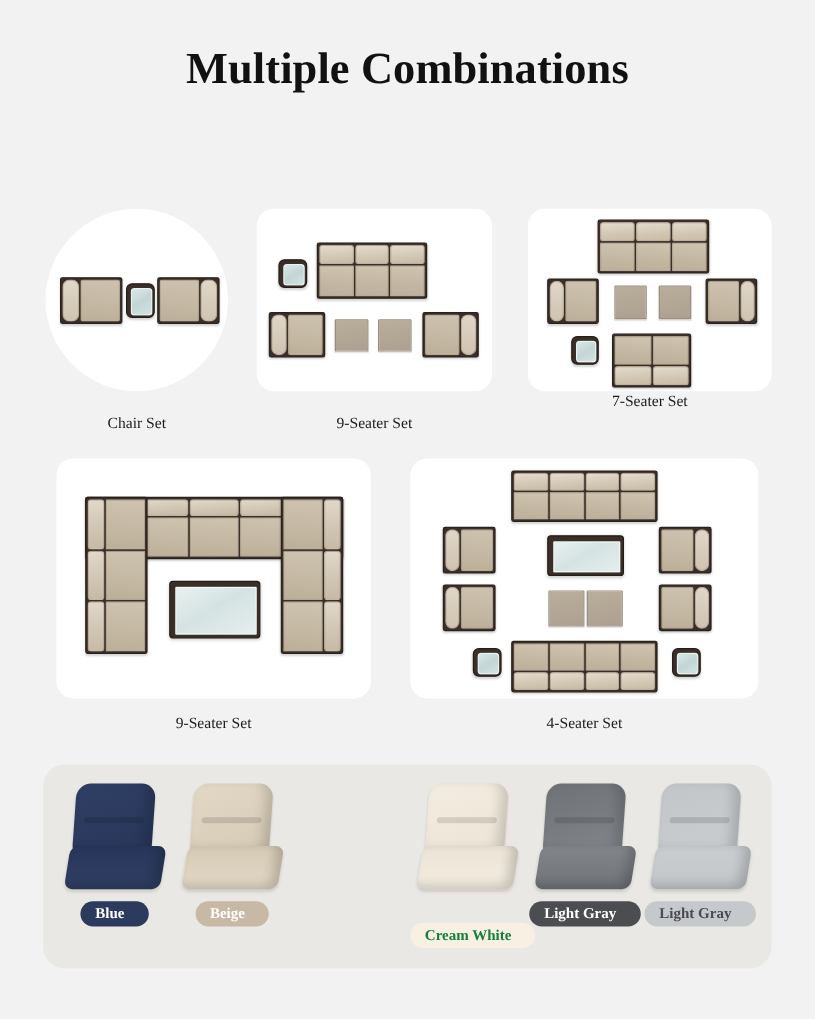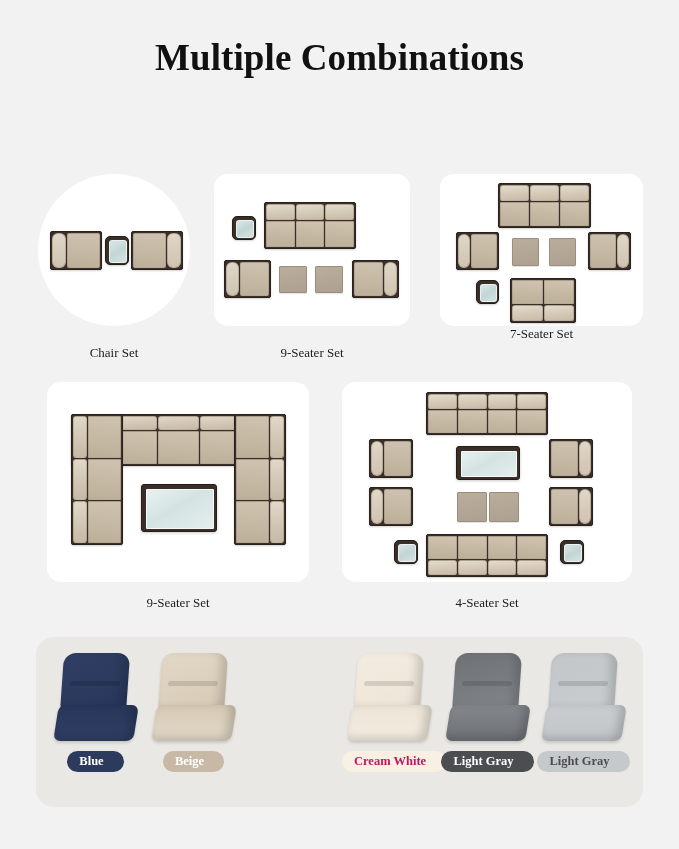--- a/index.html
+++ b/index.html
@@ -445,21 +445,21 @@
     <span class="pill" style="background: rgb(199, 185, 166); color: rgb(255, 255, 255);">Beige</span>
   </div>
 
 
   <div class="swatch" style="left:306px;">
     <div class="cushion">
       <div class="back" style="background: linear-gradient(160deg, rgb(243, 236, 224) 0%, rgb(236, 228, 214) 100%); box-shadow: rgba(0, 0, 0, 0.16) -6px -4px 10px inset, rgba(0, 0, 0, 0.18) 0px 1px 2px;"></div>
       <div class="crease"></div>
       <div class="seat" style="background: linear-gradient(rgb(236, 228, 214) 0%, rgb(243, 236, 224) 100%); box-shadow: rgba(0, 0, 0, 0.18) -6px -3px 9px inset, rgba(0, 0, 0, 0.15) 0px 2px 3px;"></div>
     </div>
-    <span class="pill" style="background: rgb(247, 240, 227); color: #be185d;">Cream White</span>
+    <span class="pill" style="background: rgb(247, 240, 227); color: #15803d; margin-top: 18px;">Cream White</span>
   </div>
 
   <div class="swatch" style="left:404px;">
     <div class="cushion">
       <div class="back" style="background: linear-gradient(160deg, rgb(110, 113, 118) 0%, rgb(131, 135, 140) 100%); box-shadow: rgba(0, 0, 0, 0.16) -6px -4px 10px inset, rgba(0, 0, 0, 0.18) 0px 1px 2px;"></div>
       <div class="crease"></div>
       <div class="seat" style="background: linear-gradient(rgb(131, 135, 140) 0%, rgb(110, 113, 118) 100%); box-shadow: rgba(0, 0, 0, 0.18) -6px -3px 9px inset, rgba(0, 0, 0, 0.15) 0px 2px 3px;"></div>
     </div>
     <span class="pill" style="background: rgb(75, 77, 80); color: rgb(255, 255, 255);">Light Gray</span>
   </div>

